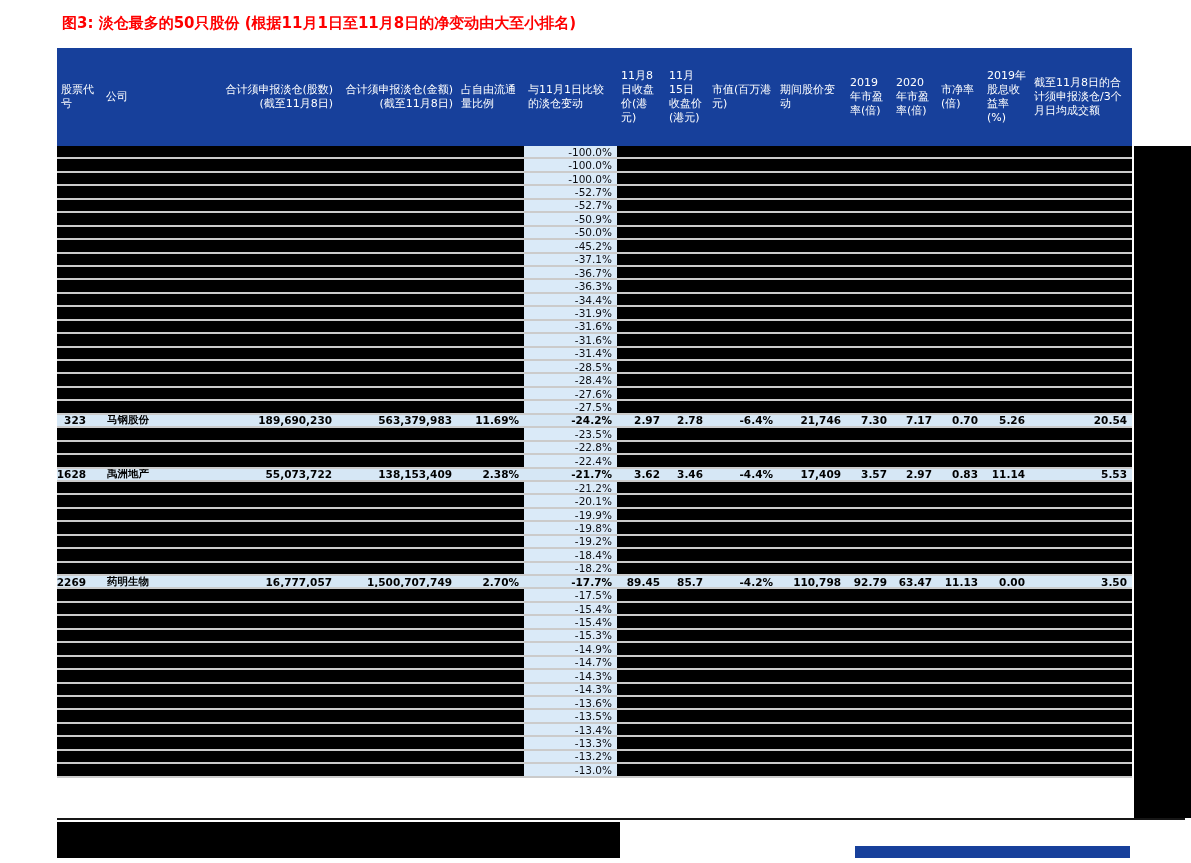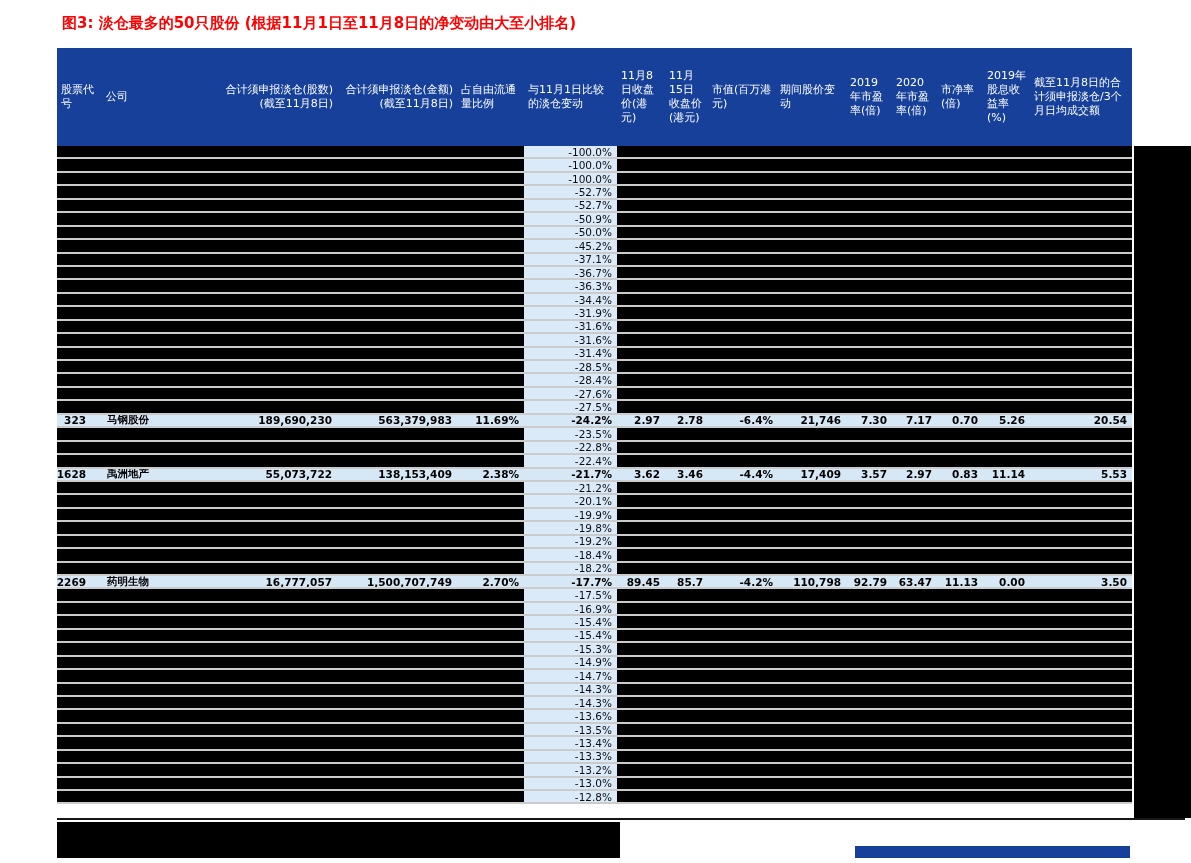--- a/index.html
+++ b/index.html
@@ -629,37 +629,20 @@
           <div class="td cell-black" style="width: 46px;"></div>
           <div class="td cell-black" style="width: 47px;"></div>
           <div class="td cell-black" style="width: 102px;"></div>
         </div>
         <div class="tr masked">
           <div class="td cell-code cell-black" style="width: 45px;"></div>
           <div class="td cell-company cell-black" style="width: 110px;"></div>
           <div class="td cell-black" style="width: 125px;"></div>
           <div class="td cell-black" style="width: 120px;"></div>
           <div class="td cell-black" style="width: 67px;"></div>
-          <div class="td cell-change" style="width: 93px;">-16.9%</div>
-          <div class="td cell-black" style="width: 48px;"></div>
-          <div class="td cell-black" style="width: 43px;"></div>
-          <div class="td cell-black" style="width: 70px;"></div>
-          <div class="td cell-black" style="width: 68px;"></div>
-          <div class="td cell-black" style="width: 46px;"></div>
-          <div class="td cell-black" style="width: 45px;"></div>
-          <div class="td cell-black" style="width: 46px;"></div>
-          <div class="td cell-black" style="width: 47px;"></div>
-          <div class="td cell-black" style="width: 102px;"></div>
-        </div>
-        <div class="tr masked">
-          <div class="td cell-code cell-black" style="width: 45px;"></div>
-          <div class="td cell-company cell-black" style="width: 110px;"></div>
-          <div class="td cell-black" style="width: 125px;"></div>
-          <div class="td cell-black" style="width: 120px;"></div>
-          <div class="td cell-black" style="width: 67px;"></div>
           <div class="td cell-change" style="width: 93px;">-15.4%</div>
           <div class="td cell-black" style="width: 48px;"></div>
           <div class="td cell-black" style="width: 43px;"></div>
           <div class="td cell-black" style="width: 70px;"></div>
           <div class="td cell-black" style="width: 68px;"></div>
           <div class="td cell-black" style="width: 46px;"></div>
           <div class="td cell-black" style="width: 45px;"></div>
           <div class="td cell-black" style="width: 46px;"></div>
           <div class="td cell-black" style="width: 47px;"></div>
           <div class="td cell-black" style="width: 102px;"></div>
@@ -851,37 +834,20 @@
           <div class="td cell-black" style="width: 47px;"></div>
           <div class="td cell-black" style="width: 102px;"></div>
         </div>
         <div class="tr masked">
           <div class="td cell-code cell-black" style="width: 45px;"></div>
           <div class="td cell-company cell-black" style="width: 110px;"></div>
           <div class="td cell-black" style="width: 125px;"></div>
           <div class="td cell-black" style="width: 120px;"></div>
           <div class="td cell-black" style="width: 67px;"></div>
           <div class="td cell-change" style="width: 93px;">-13.0%</div>
-          <div class="td cell-black" style="width: 48px;"></div>
-          <div class="td cell-black" style="width: 43px;"></div>
-          <div class="td cell-black" style="width: 70px;"></div>
-          <div class="td cell-black" style="width: 68px;"></div>
-          <div class="td cell-black" style="width: 46px;"></div>
-          <div class="td cell-black" style="width: 45px;"></div>
-          <div class="td cell-black" style="width: 46px;"></div>
-          <div class="td cell-black" style="width: 47px;"></div>
-          <div class="td cell-black" style="width: 102px;"></div>
-        </div>
-        <div class="tr masked">
-          <div class="td cell-code cell-black" style="width: 45px;"></div>
-          <div class="td cell-company cell-black" style="width: 110px;"></div>
-          <div class="td cell-black" style="width: 125px;"></div>
-          <div class="td cell-black" style="width: 120px;"></div>
-          <div class="td cell-black" style="width: 67px;"></div>
-          <div class="td cell-change" style="width: 93px;">-12.8%</div>
           <div class="td cell-black" style="width: 48px;"></div>
           <div class="td cell-black" style="width: 43px;"></div>
           <div class="td cell-black" style="width: 70px;"></div>
           <div class="td cell-black" style="width: 68px;"></div>
           <div class="td cell-black" style="width: 46px;"></div>
           <div class="td cell-black" style="width: 45px;"></div>
           <div class="td cell-black" style="width: 46px;"></div>
           <div class="td cell-black" style="width: 47px;"></div>
           <div class="td cell-black" style="width: 102px;"></div>
         </div>

